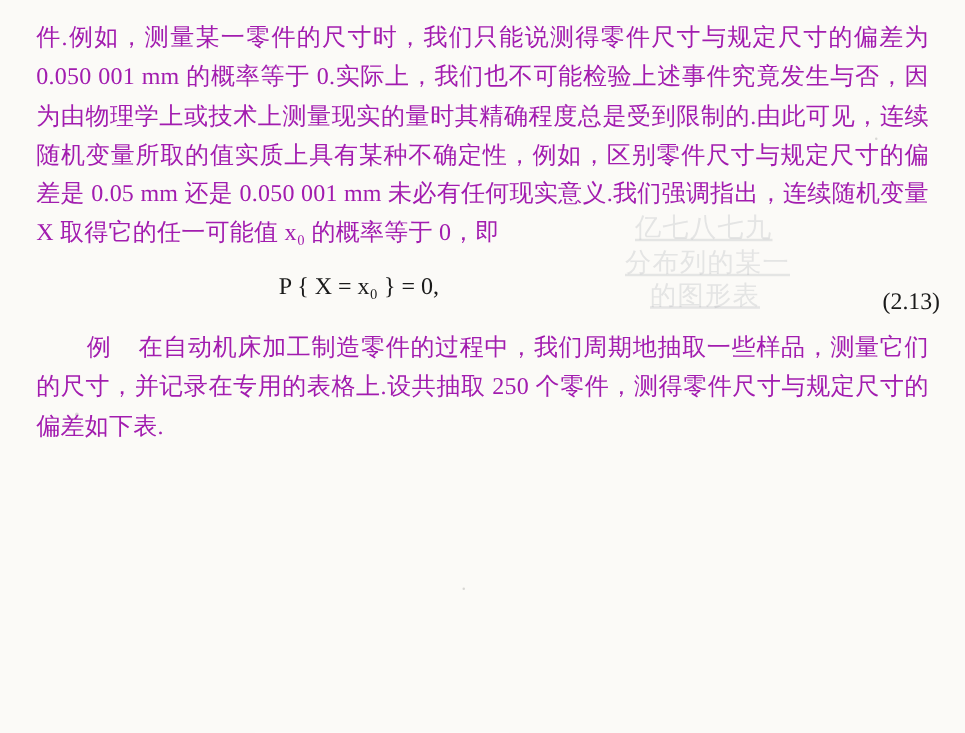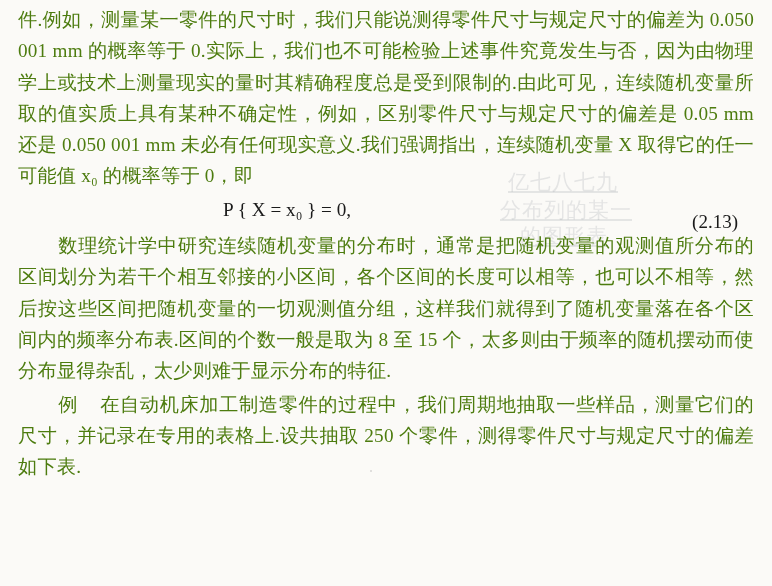--- a/index.html
+++ b/index.html
@@ -22,37 +22,37 @@
     box-sizing: border-box;
     background: #fbfaf7;
   }
   .text-col {
     position: absolute;
     left: 18px;
     top: 4px;
     width: 736px;
   }
   p.para {
-    margin: 0;
+    margin: 11px;
     font-size: 19.2px;
     line-height: 31.3px;
     text-align: justify;
     text-justify: inter-character;
     letter-spacing: 0.2px;
-    color: #4d7c0f;
+    color: #a21caf;
   }
   p.indent {
     text-indent: 2.1em;
   }
   .formula-line {
     position: relative;
     font-size: 19.2px;
     line-height: 31.3px;
     height: 31.3px;
-    margin: 2px 14px 1px 0;
+    margin: 2px 0 1px 0;
   }
   .formula {
     position: absolute;
     left: 205px;
     top: 0;
     font-family: "Liberation Serif", serif;
     font-style: normal;
     white-space: nowrap;
   }
   .eqnum {
@@ -106,20 +106,19 @@
     <p class="para">件.例如，测量某一零件的尺寸时，我们只能说测得零件尺寸与规定尺寸的偏差为 0.050 001 mm 的概率等于 0.实际上，我们也不可能检验上述事件究竟发生与否，因为由物理学上或技术上测量现实的量时其精确程度总是受到限制的.由此可见，连续随机变量所取的值实质上具有某种不确定性，例如，区别零件尺寸与规定尺寸的偏差是 0.05 mm 还是 0.050 001 mm 未必有任何现实意义.我们强调指出，连续随机变量 X 取得它的任一可能值 x₀ 的概率等于 0，即</p>
 
     <div class="formula-line">
       <span class="formula">P { X = x₀ } = 0,</span>
       <span class="eqnum">(2.13)</span>
     </div>
 
 
     <div class="gap-sm"></div>
 
-    <p class="para indent">数理统计学中研究连续随机变量的分布时，通常是把随机变量的观测值所分布的区间划分为若干个相互邻接的小区间，各个区间的长度可以相等，也可以不相等，然后按这些区间把随机变量的一切观测值分组，这样我们就得到了随机变量落在各个区间内的频率分布表.区间的个数一般是取为 8 至 15 个，太多则由于频率的随机摆动而使分布显得杂乱，太少则难于显示分布的特征.</p>
 
     <div class="blockgap"></div>
 
     <p class="para indent"><span class="ex-label">例</span>&nbsp;&nbsp;&nbsp;&nbsp;<span>在自动机床加工制造零件的过程中，我们周期地抽取一些样品，测量它们的尺寸，并记录在专用的表格上.设共抽取 250 个零件，测得零件尺寸与规定尺寸的偏差如下表.</span></p>
 
   </div>
 </div>
 
 </body></html>

